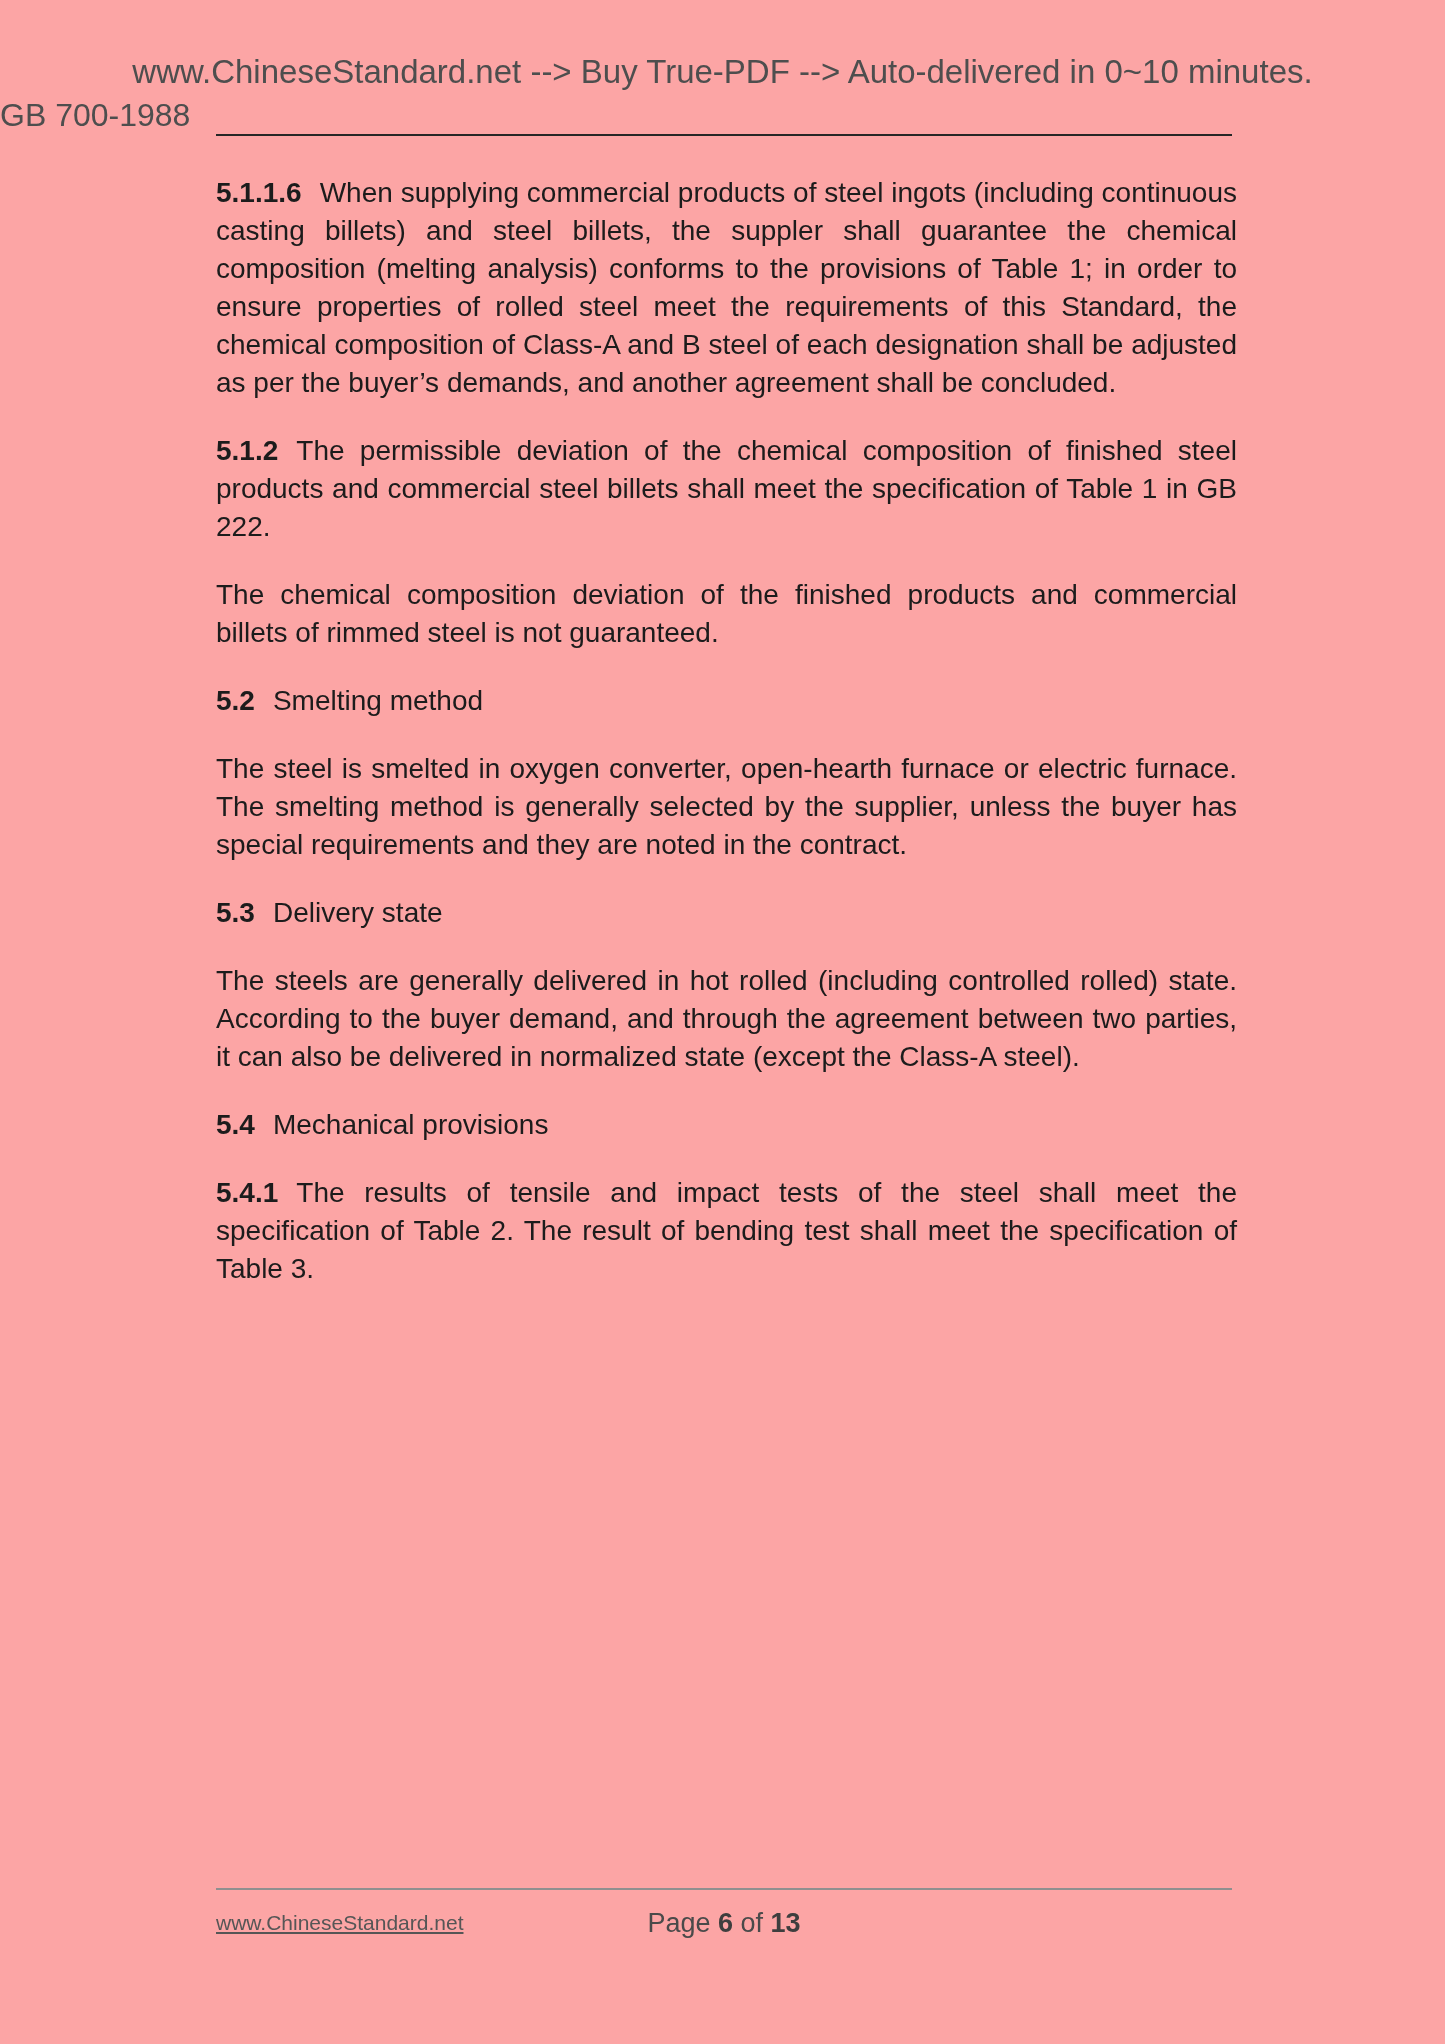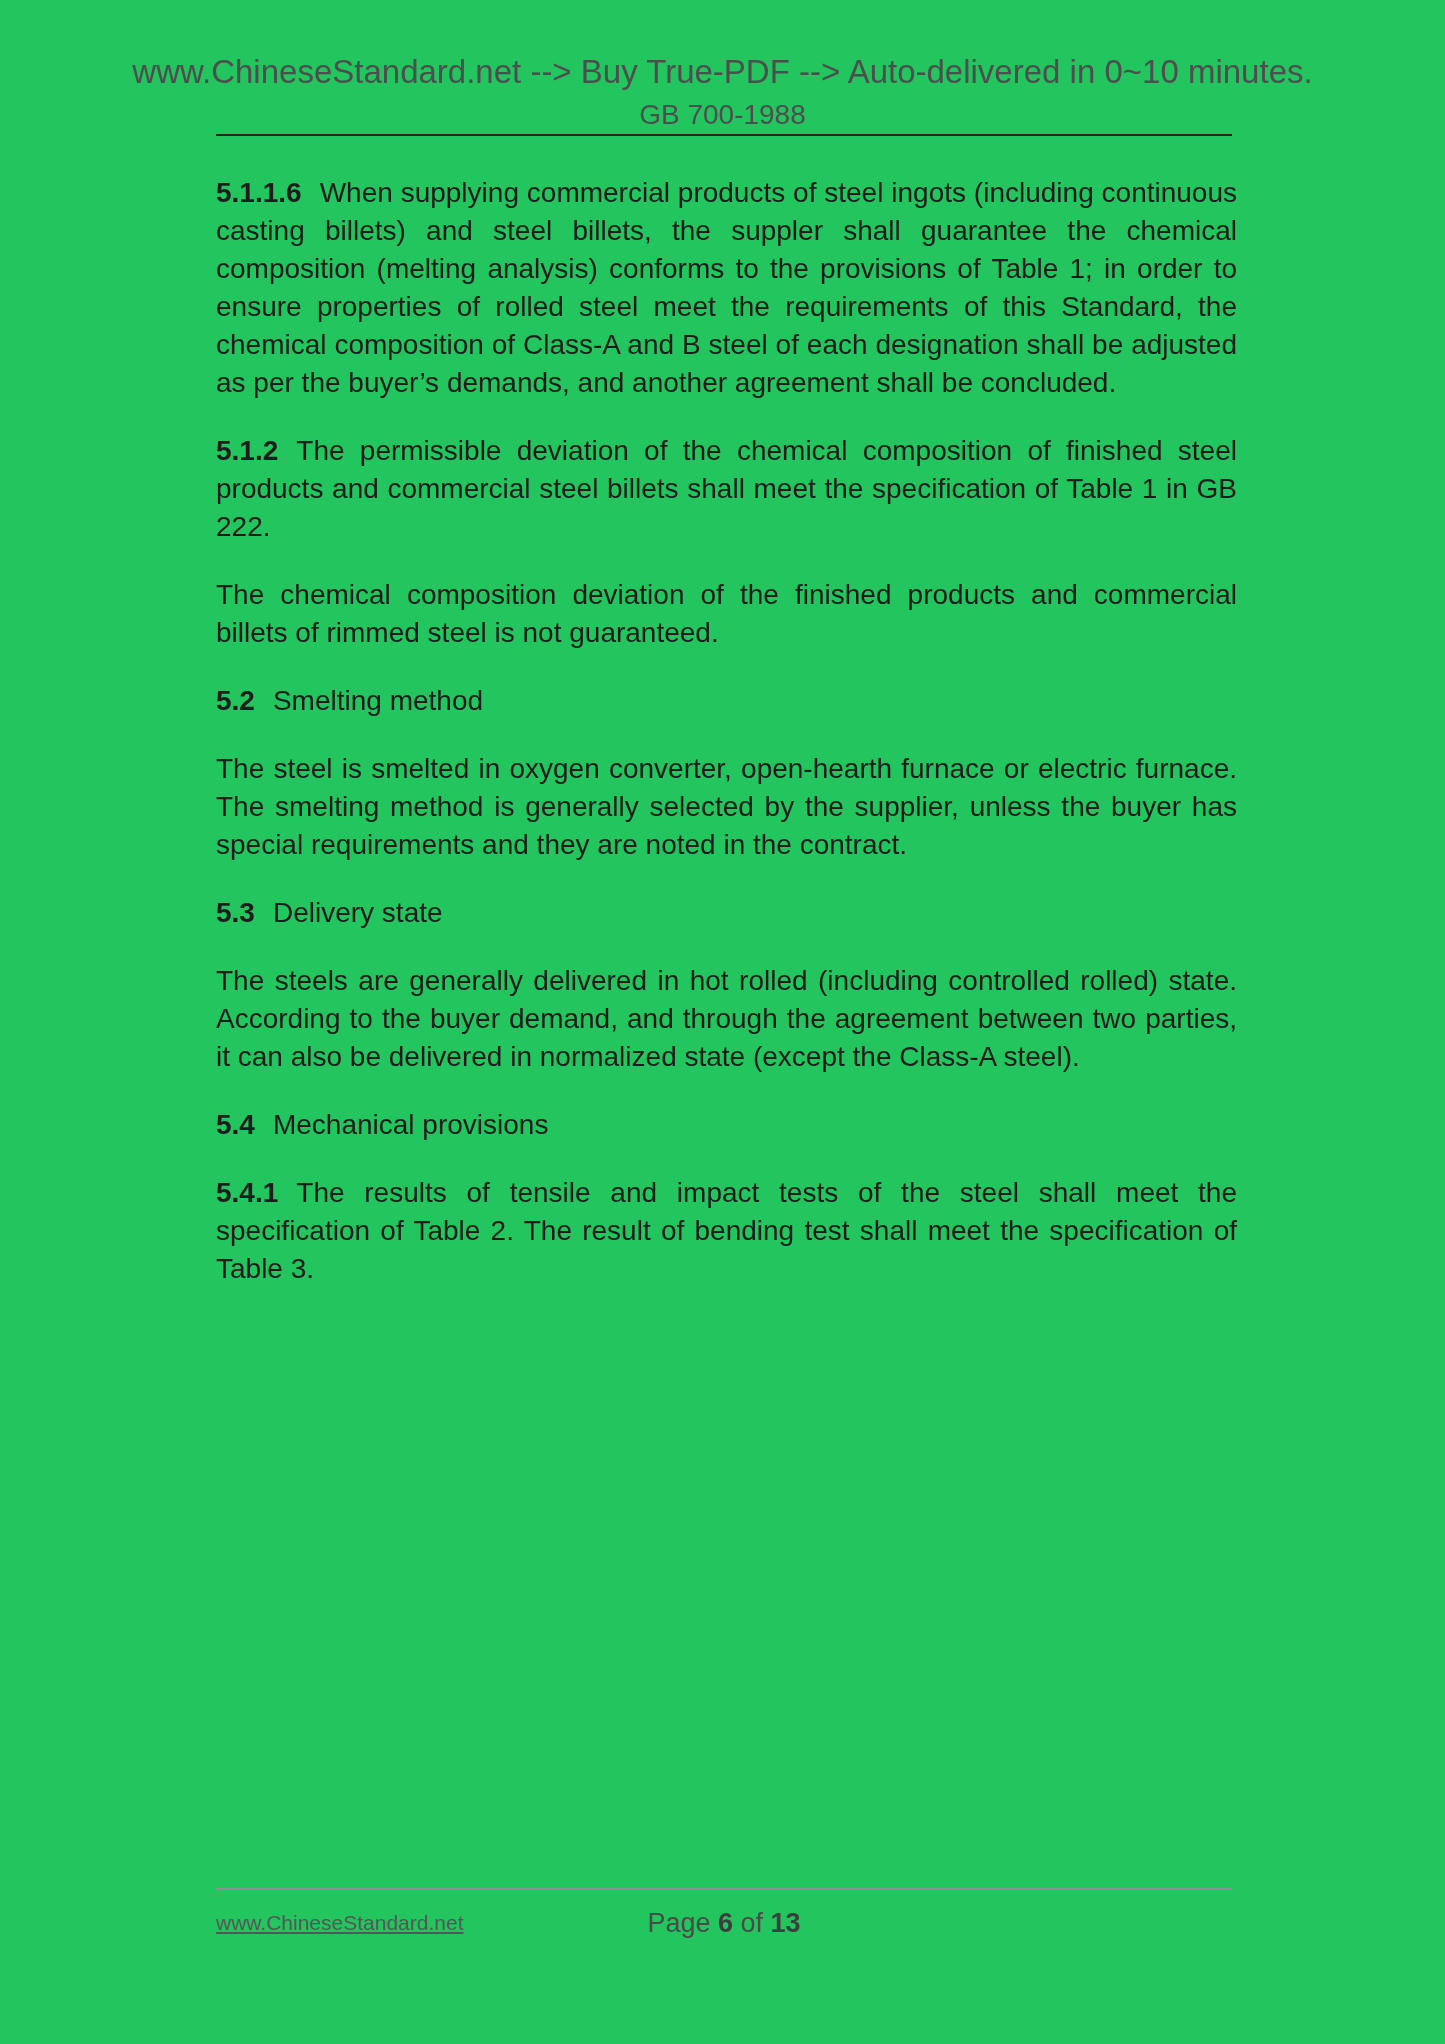--- a/index.html
+++ b/index.html
@@ -4,42 +4,41 @@
 <style>
   html, body {
     margin: 0;
     padding: 0;
     background: #ffffff;
   }
   .page {
     position: relative;
     width: 1445px;
     height: 2044px;
-    background: #22c55e;
+    background: #fca5a5;
     overflow: hidden;
     font-family: "Liberation Sans", sans-serif;
   }
   .hdr-url {
     position: absolute;
     top: 53px;
     left: 0;
     width: 100%;
     text-align: center;
     font-size: 33px;
     line-height: 38px;
     color: #4e4e4e;
     white-space: nowrap;
   }
   .hdr-gb {
     position: absolute;
     top: 98px;
     left: 0;
     width: 100%;
-    text-align: center;
-    font-size: 28px;
+    font-size: 32px;
     line-height: 34px;
     color: #4e4e4e;
   }
   .hdr-rule {
     position: absolute;
     top: 134px;
     left: 216px;
     width: 1016px;
     height: 2px;
     background: #262626;

